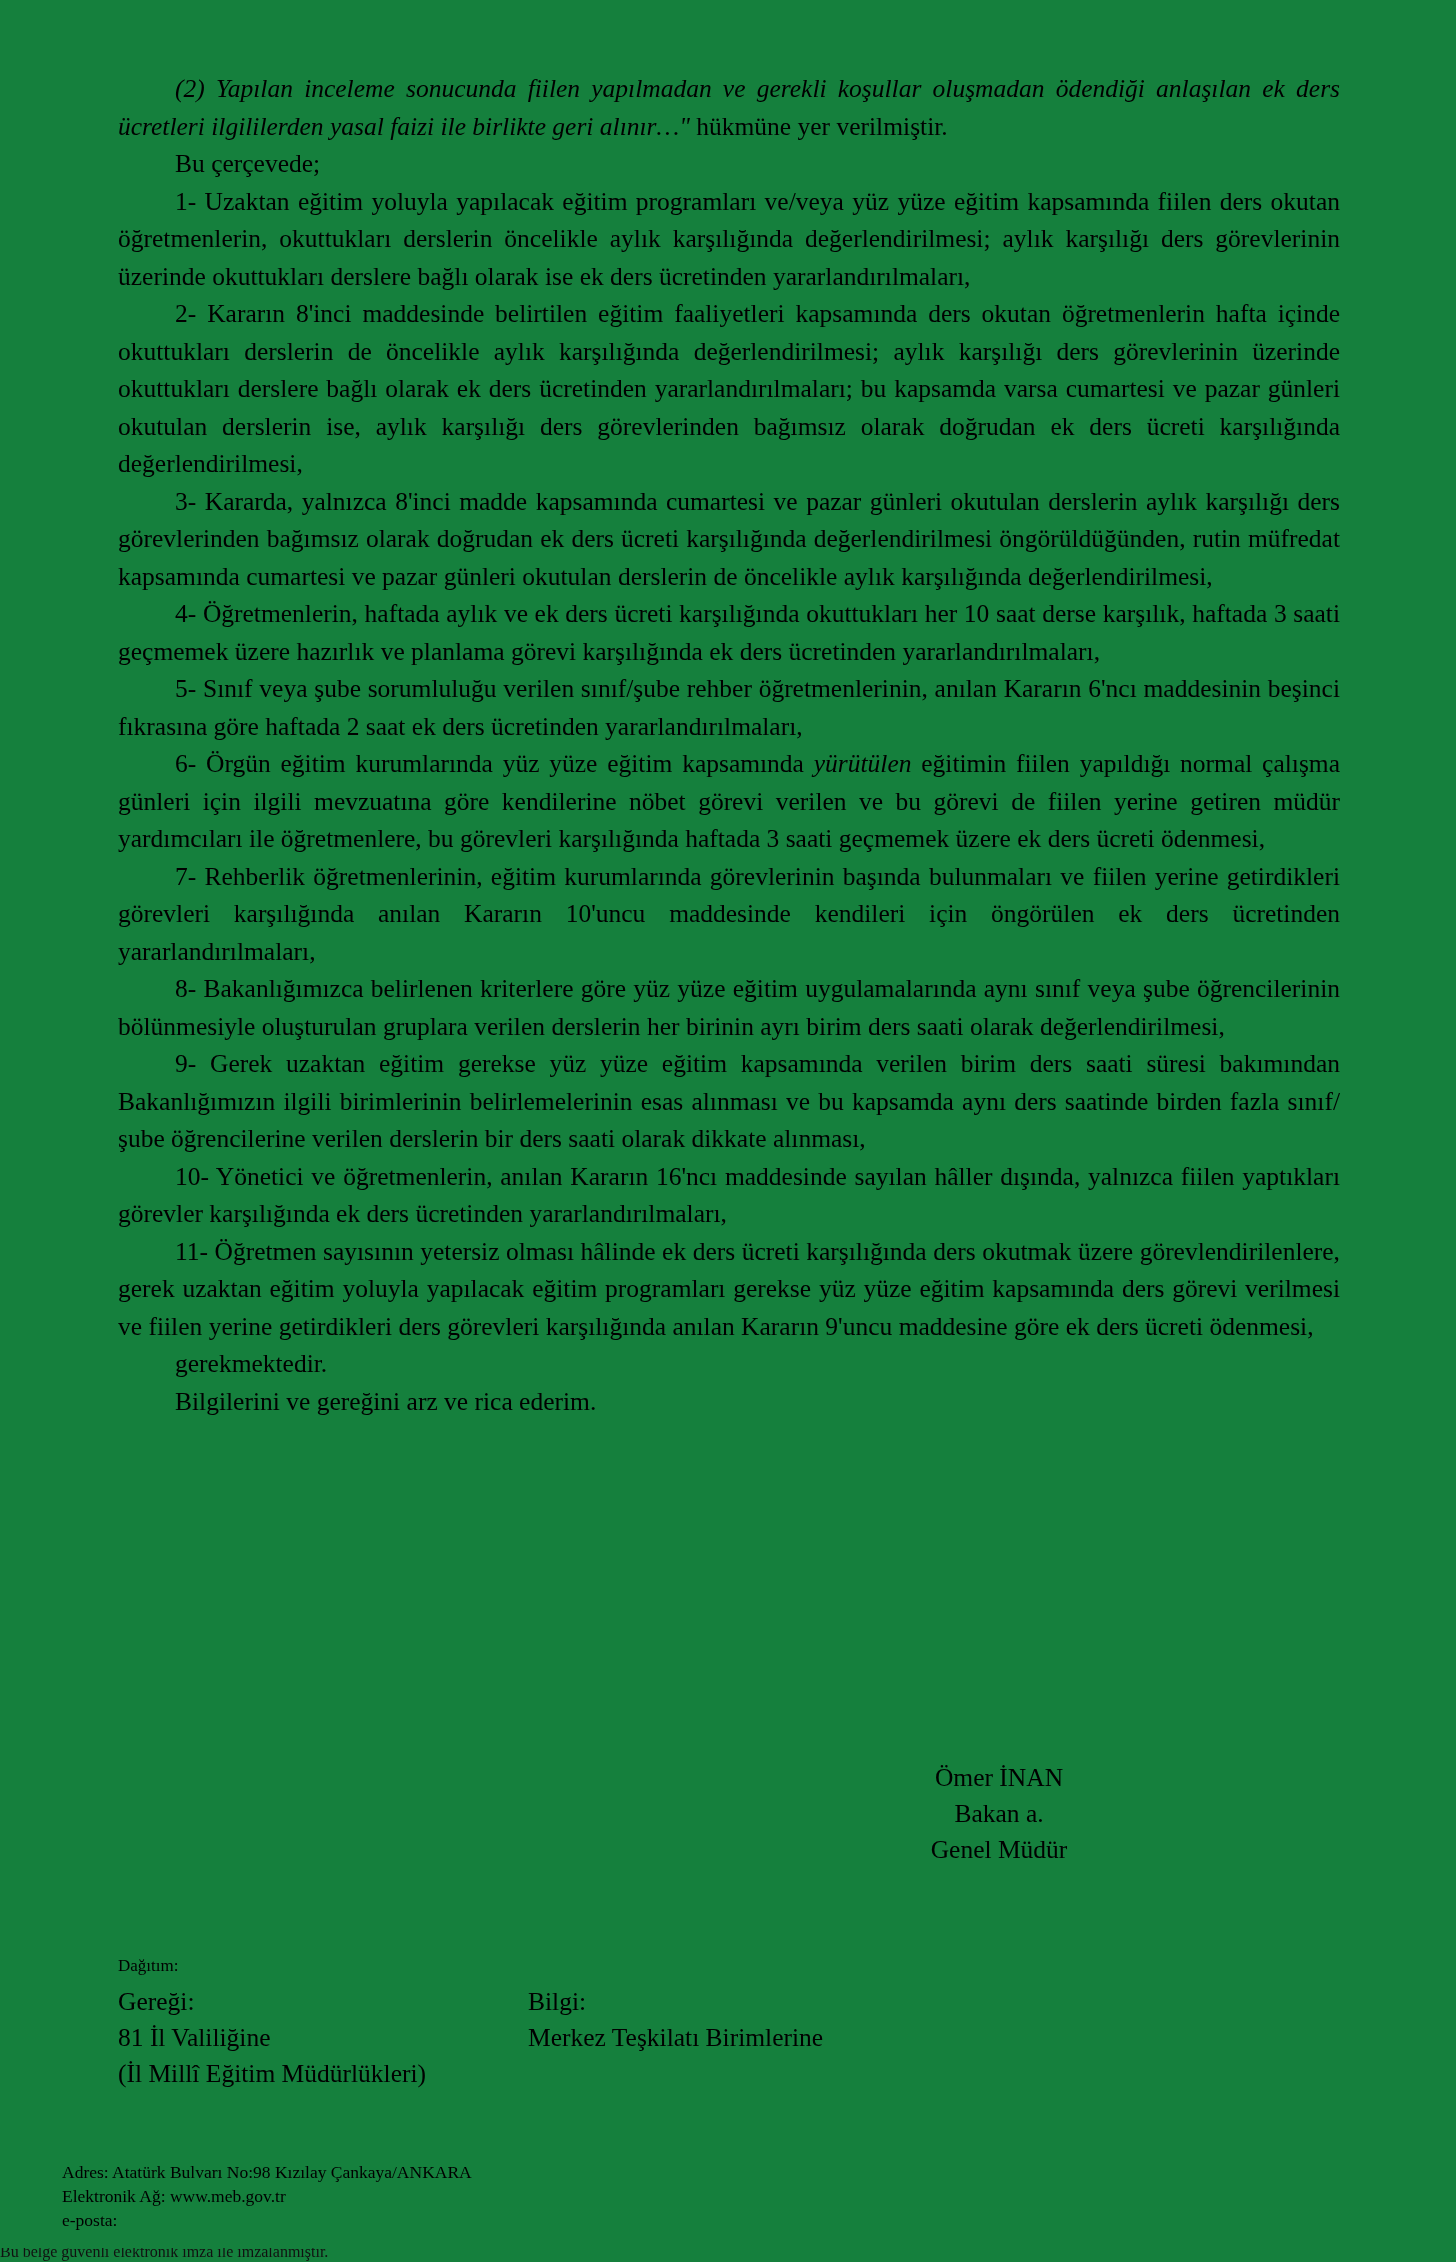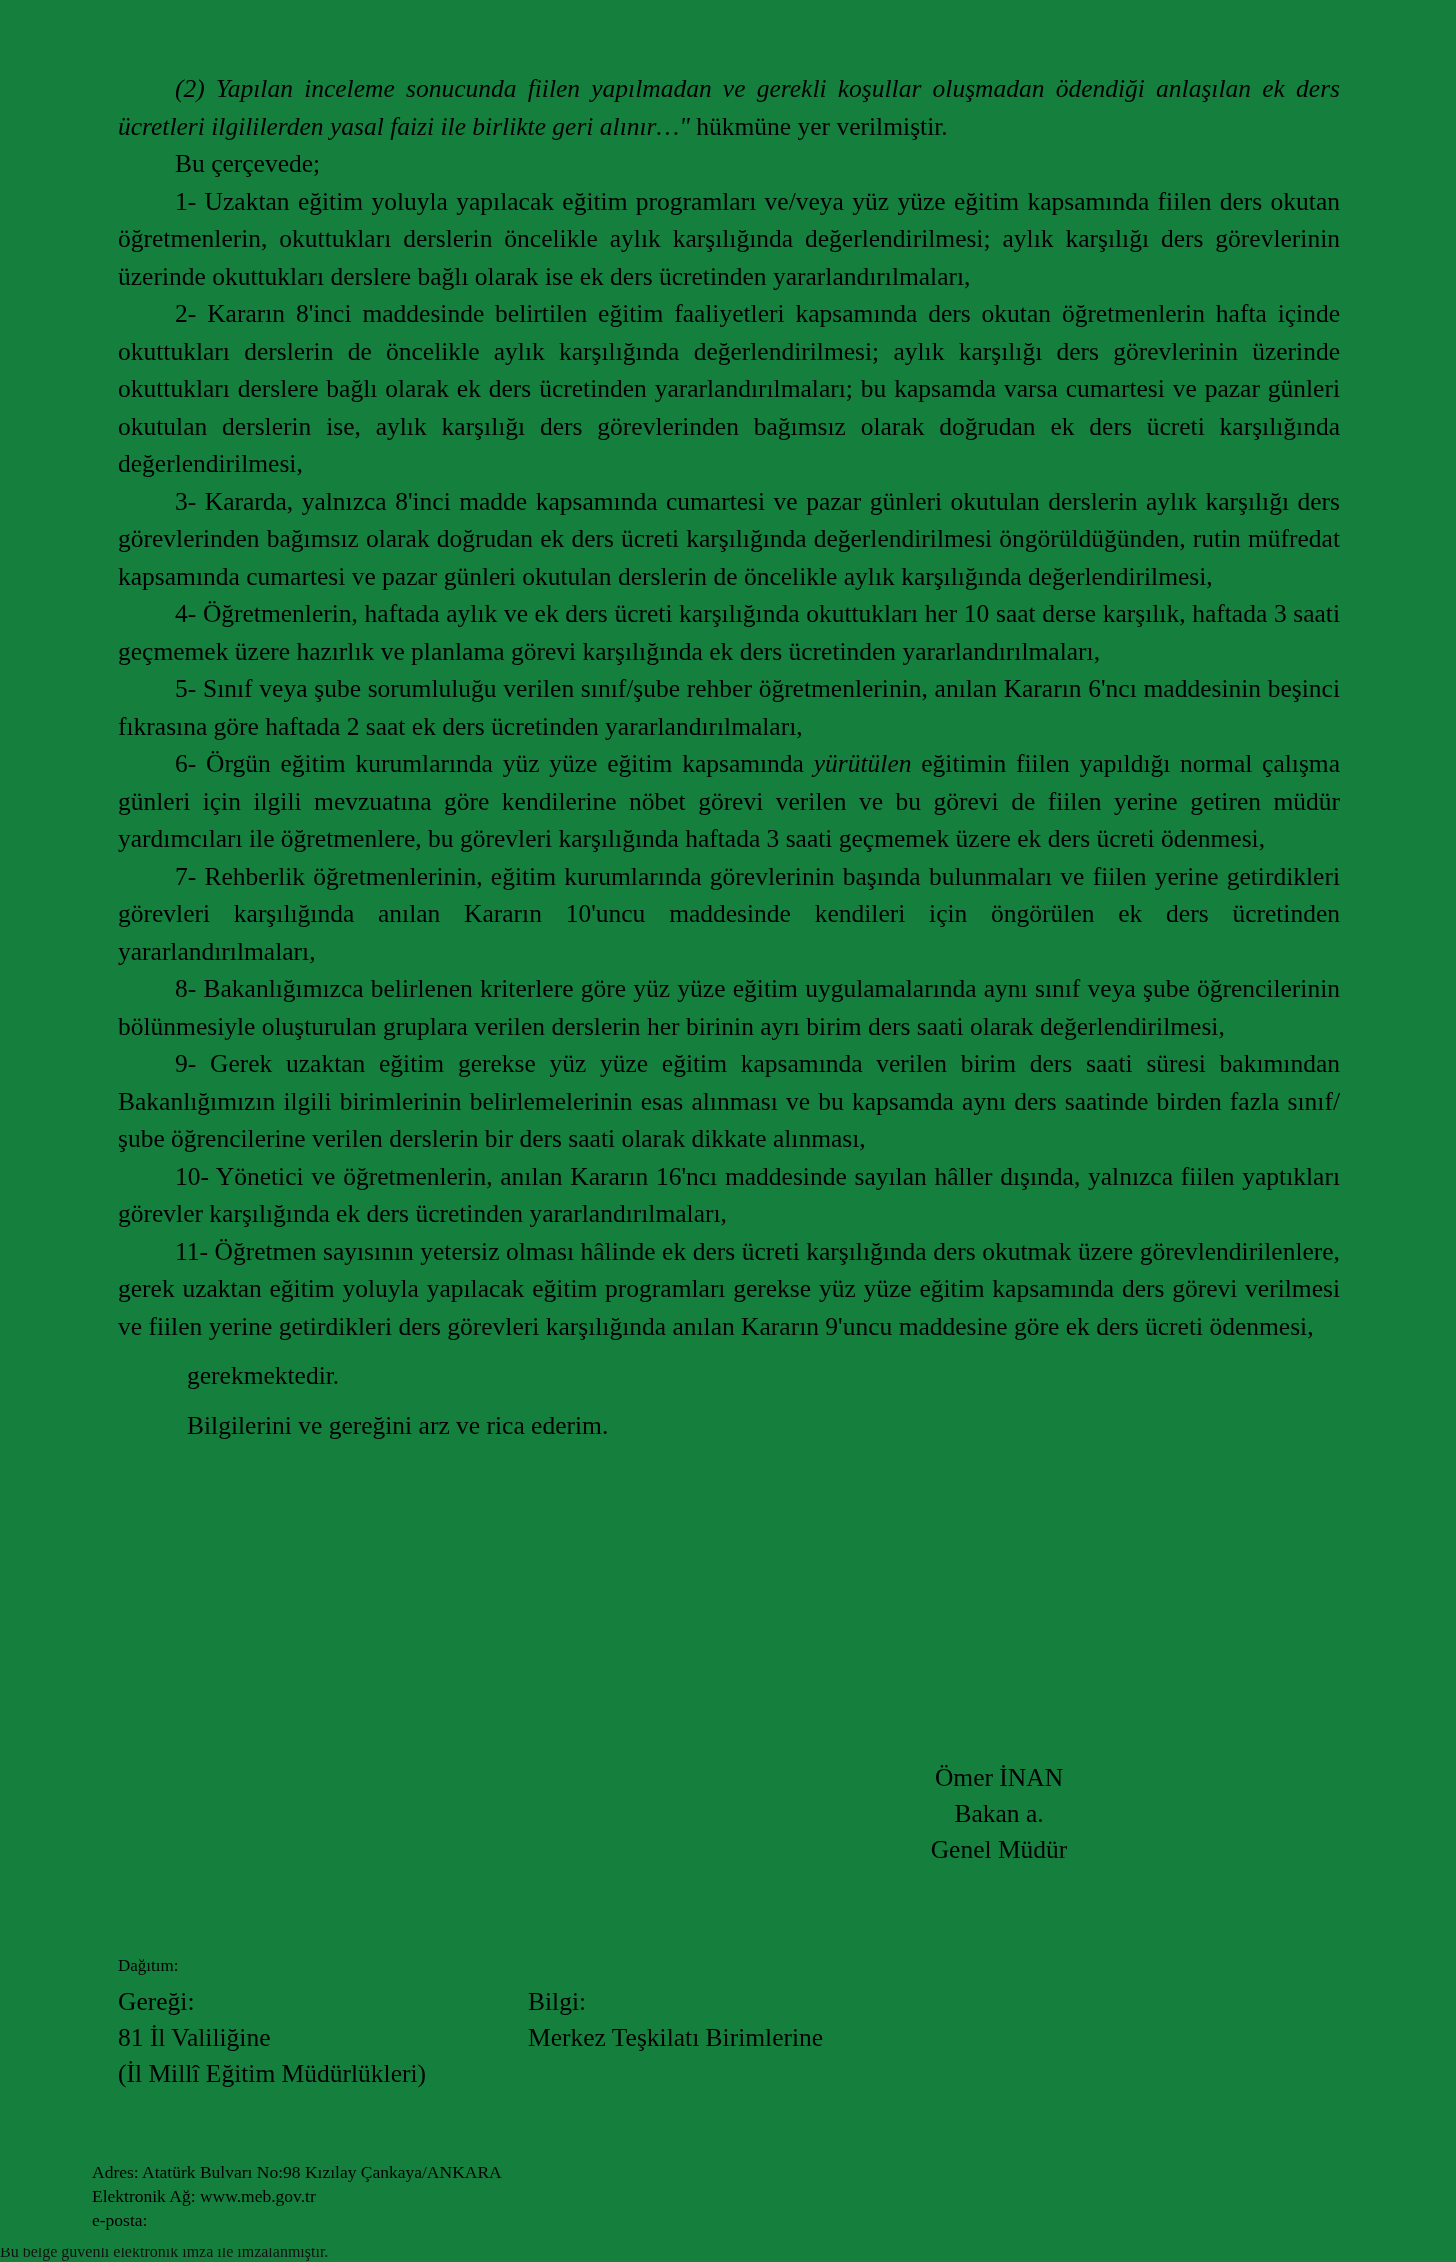--- a/index.html
+++ b/index.html
@@ -36,21 +36,21 @@
     text-indent: 57px;
   }
   p.para.quote {
     font-style: italic;
   }
   .ital { font-style: italic; }
   .roman { font-style: normal; }
 
   
   p.tabline {
-    margin: 12px;
+    margin: 0;
     font-size: 25.5px;
     line-height: 37.5px;
     text-indent: 0;
     padding-left: 57px;
   }
 
   
   .signature {
     position: absolute;
     left: 118px;
@@ -92,21 +92,21 @@
     line-height: 36px;
     white-space: nowrap;
   }
 
   
   .footer {
     position: absolute;
     left: 0;
     top: 2160px;
     width: 1360px;
-    padding: 0 92px;
+    padding: 0 62px;
     box-sizing: border-box;
   }
   .footer-inner {
     display: flex;
     justify-content: space-between;
     align-items: flex-start;
   }
   .footer-left { text-align: left; }
   .footer-right { text-align: right; }
   .footer-line {

